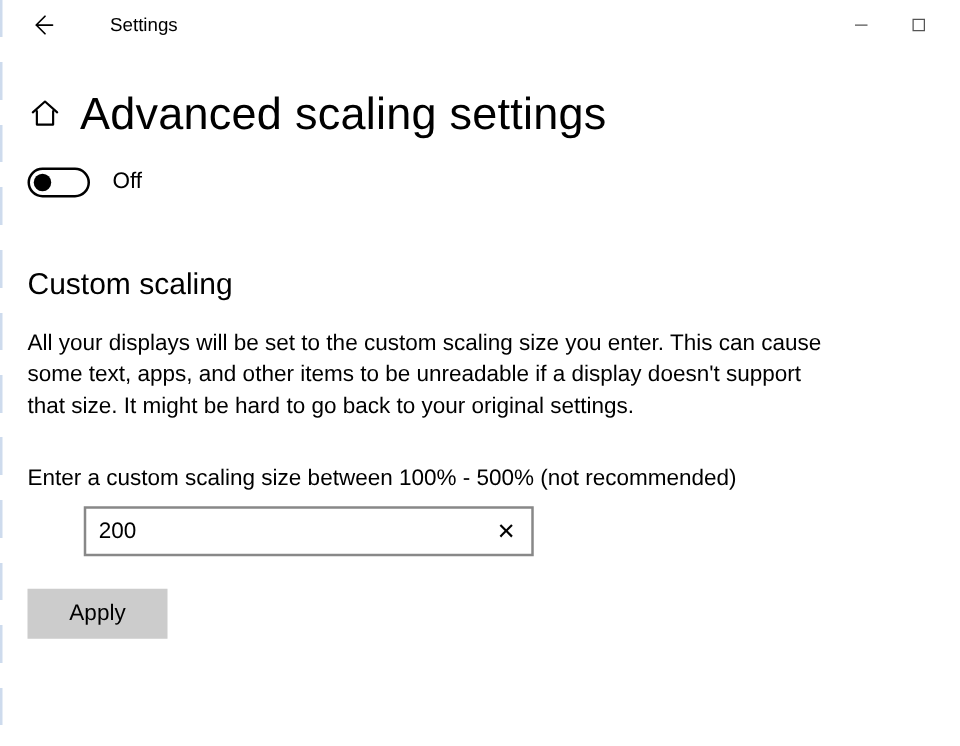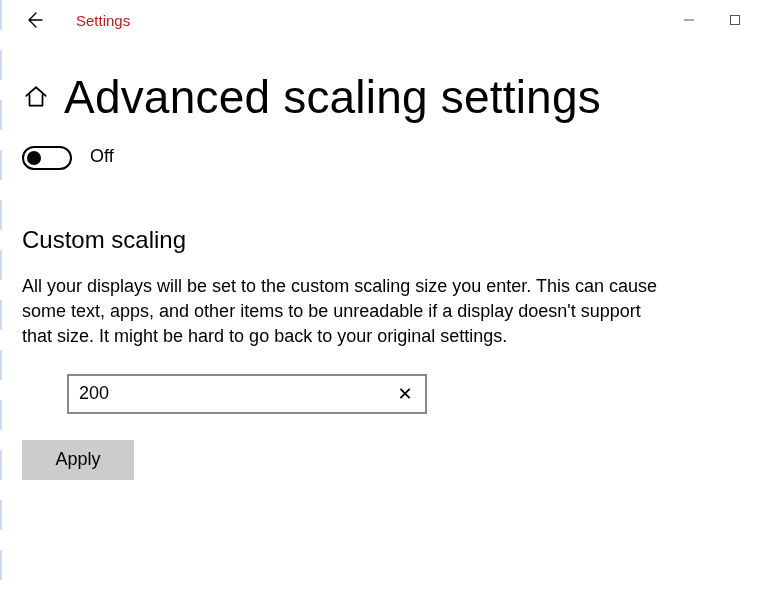--- a/index.html
+++ b/index.html
@@ -21,22 +21,22 @@
   .back-arrow {
     width: 20px;
     height: 20px;
     display: flex;
     align-items: center;
     justify-content: center;
     cursor: default;
   }
   .titlebar-title {
     font-size: 15px;
-    margin-left: 32px;
-    color: #b91c1c;
+    margin-left: 44px;
+    color: #000000;
   }
   .win-controls {
     margin-left: auto;
     display: flex;
     align-items: center;
     padding-right: 10px;
   }
   .win-btn {
     width: 46px;
     height: 32px;
@@ -54,21 +54,21 @@
     gap: 14px;
   }
   .home-icon {
     width: 28px;
     height: 28px;
     display: flex;
     align-items: center;
     justify-content: center;
   }
   .page-title {
-    font-size: 46px;
+    font-size: 36px;
     font-weight: 400;
     margin: 0;
     letter-spacing: 0.2px;
     text-align: center;
   }
   .toggle-row {
     display: flex;
     align-items: flex-start;
     margin-top: 22px;
     gap: 18px;
@@ -106,21 +106,21 @@
     margin-top: 20px;
     max-width: 640px;
   }
   .field-label {
     font-size: 18px;
     margin-top: 34px;
   }
   .input-wrap {
     position: relative;
     width: 360px;
-    margin-top: 24px;
+    margin-top: 12px;
     padding-left: 45px;
   }
   .text-input {
     width: 100%;
     height: 40px;
     box-sizing: border-box;
     border: 2px solid #888;
     font-size: 18px;
     padding: 0 38px 0 10px;
     font-family: inherit;
@@ -212,20 +212,21 @@
     <div class="toggle">
       <div class="toggle-knob"></div>
     </div>
     <span class="toggle-label">Off</span>
   </div>
 
   <h2 class="section-heading">Custom scaling</h2>
 
   <p class="section-desc">All your displays will be set to the custom scaling size you enter. This can cause some text, apps, and other items to be unreadable if a display doesn't support that size. It might be hard to go back to your original settings.</p>
 
+  <div class="field-label">Enter a custom scaling size between 100% - 500% (not recommended)</div>
 
   <div class="input-wrap">
     <input class="text-input" type="text" value="200" style="">
     <span class="clear-x">✕</span>
   </div>
 
   <button class="apply-btn">Apply</button>
 
 
 </div>

